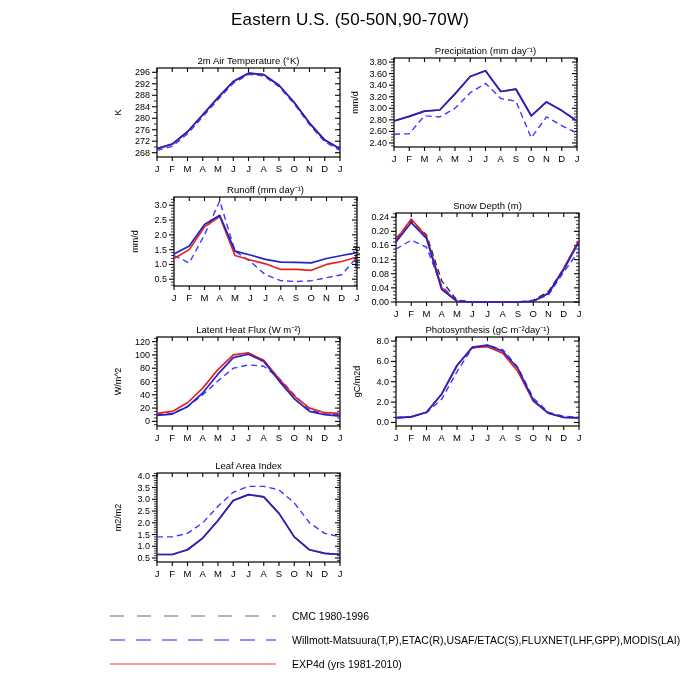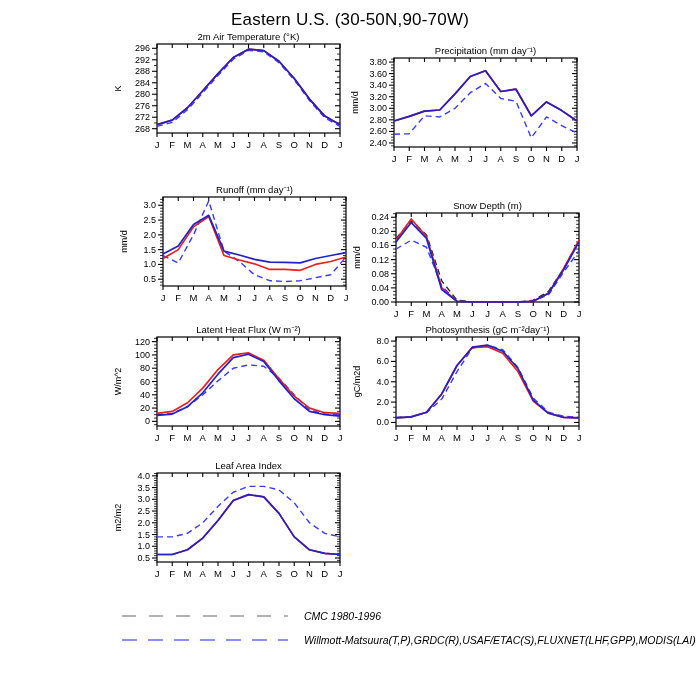--- a/index.html
+++ b/index.html
@@ -1,30 +1,30 @@
 <!DOCTYPE html>
 <html><head>
 <meta charset="utf-8">
 <style>
   html,body{margin:0;padding:0;background:#ffffff;}
   body{width:700px;height:700px;position:relative;font-family:"Liberation Sans",sans-serif;color:#000;}
   .page-title{position:absolute;top:10px;left:0;width:700px;text-align:center;font-size:17px;letter-spacing:.2px;}
   .panel{position:absolute;width:250px;height:140px;}
-  .legend{position:absolute;left:120px;top:604px;width:560px;font-style:italic;}
+  .legend{position:absolute;left:108px;top:604px;width:560px;}
   .legend-row{position:relative;height:24px;display:flex;align-items:center;}
   .legend-line{width:170px;height:18px;flex:0 0 170px;}
   .legend-label{font-size:10.5px;margin-left:14px;white-space:nowrap;}
   svg text{font-family:"Liberation Sans",sans-serif;}
 </style>
 </head>
 <body>
 
-<div class="page-title">Eastern U.S. (30-50N,90-70W)</div>
+<div class="page-title">Eastern U.S. (50-50N,90-70W)</div>
 
-<div class="panel" id="panel-0" style="left:110px;top:28px;"><svg width="250" height="140" viewBox="0 0 250 140">
+<div class="panel" id="panel-0" style="left:110px;top:52px;"><svg width="250" height="140" viewBox="0 0 250 140">
       <text x="138.5" y="12" text-anchor="middle" font-size="9.5">2m Air Temperature (°K)</text>
       <text x="11" y="60.5" text-anchor="middle" font-size="9" transform="rotate(-90 11 60.5)">K</text>
       <line x1="44" y1="94.95161290322581" x2="47" y2="94.95161290322581" stroke="#000" stroke-width="0.8"></line>
       <line x1="227" y1="94.95161290322581" x2="230" y2="94.95161290322581" stroke="#000" stroke-width="0.8"></line>
       <line x1="44" y1="83.46774193548387" x2="47" y2="83.46774193548387" stroke="#000" stroke-width="0.8"></line>
       <line x1="227" y1="83.46774193548387" x2="230" y2="83.46774193548387" stroke="#000" stroke-width="0.8"></line>
       <line x1="44" y1="71.98387096774194" x2="47" y2="71.98387096774194" stroke="#000" stroke-width="0.8"></line>
       <line x1="227" y1="71.98387096774194" x2="230" y2="71.98387096774194" stroke="#000" stroke-width="0.8"></line>
       <line x1="44" y1="60.5" x2="47" y2="60.5" stroke="#000" stroke-width="0.8"></line>
       <line x1="227" y1="60.5" x2="230" y2="60.5" stroke="#000" stroke-width="0.8"></line>
@@ -212,21 +212,21 @@
       <line x1="214.75" y1="16" x2="214.75" y2="20" stroke="#000" stroke-width="1.1"></line>
       <text x="214.75" y="120" text-anchor="middle" font-size="9.5">D</text>
       <line x1="230" y1="105" x2="230" y2="109" stroke="#000" stroke-width="1.1"></line>
       <line x1="230" y1="16" x2="230" y2="20" stroke="#000" stroke-width="1.1"></line>
       <text x="230" y="120" text-anchor="middle" font-size="9.5">J</text>
       <rect x="47" y="16" width="183" height="89" fill="none" stroke="#000" stroke-width="1.2"></rect>
       <polyline points="47.00,92.29 62.25,91.71 77.50,73.79 92.75,74.95 108.00,66.28 123.25,50.68 138.50,41.43 153.75,56.45 169.00,59.34 184.25,95.75 199.50,74.95 214.75,83.62 230.00,91.13" fill="none" stroke="#3a3aff" stroke-width="1.4" stroke-linejoin="round" stroke-dasharray="6,4"></polyline>
       <polyline points="47.00,78.99 62.25,74.37 77.50,69.17 92.75,68.01 108.00,51.83 123.25,34.49 138.50,28.71 153.75,49.52 169.00,47.21 184.25,73.79 199.50,59.92 214.75,68.59 230.00,78.99" fill="none" stroke="#e82020" stroke-width="1.7" stroke-linejoin="round"></polyline>
       <polyline points="47.00,78.99 62.25,74.37 77.50,69.17 92.75,68.01 108.00,51.83 123.25,34.49 138.50,28.71 153.75,49.52 169.00,47.21 184.25,73.79 199.50,59.92 214.75,68.59 230.00,78.99" fill="none" stroke="#2222c8" stroke-width="1.7" stroke-linejoin="round"></polyline>
     </svg></div>
-<div class="panel" id="panel-2" style="left:116px;top:181px;"><svg width="250" height="140" viewBox="0 0 250 140">
+<div class="panel" id="panel-2" style="left:127px;top:181px;"><svg width="250" height="140" viewBox="0 0 250 140">
       <text x="138.5" y="12" text-anchor="middle" font-size="9.5">Runoff (mm day⁻¹)</text>
       <text x="11" y="60.5" text-anchor="middle" font-size="9" transform="rotate(-90 11 60.5)">mm/d</text>
       <line x1="44" y1="104.11295681063123" x2="47" y2="104.11295681063123" stroke="#000" stroke-width="0.8"></line>
       <line x1="227" y1="104.11295681063123" x2="230" y2="104.11295681063123" stroke="#000" stroke-width="0.8"></line>
       <line x1="44" y1="101.156146179402" x2="47" y2="101.156146179402" stroke="#000" stroke-width="0.8"></line>
       <line x1="227" y1="101.156146179402" x2="230" y2="101.156146179402" stroke="#000" stroke-width="0.8"></line>
       <line x1="44" y1="95.24252491694352" x2="47" y2="95.24252491694352" stroke="#000" stroke-width="0.8"></line>
       <line x1="227" y1="95.24252491694352" x2="230" y2="95.24252491694352" stroke="#000" stroke-width="0.8"></line>
       <line x1="44" y1="92.28571428571429" x2="47" y2="92.28571428571429" stroke="#000" stroke-width="0.8"></line>
       <line x1="227" y1="92.28571428571429" x2="230" y2="92.28571428571429" stroke="#000" stroke-width="0.8"></line>
@@ -769,15 +769,21 @@
   <div class="legend-row">
     <svg class="legend-line" viewBox="0 0 170 18">
         <line class="lg-line" x1="2" y1="9" x2="168" y2="9" stroke="#9a9a9a" stroke-width="1.6" stroke-dasharray="14,13"></line>
       </svg>
     <span class="legend-label">CMC 1980-1996</span>
   </div>
   <div class="legend-row">
     <svg class="legend-line" viewBox="0 0 170 18">
         <line class="lg-line" x1="2" y1="9" x2="168" y2="9" stroke="#6a6aff" stroke-width="1.6" stroke-dasharray="15,11"></line>
       </svg>
-    <span class="legend-label">Willmott-Matsuura(T,P),GRDC(R),USAF/ETAC(S),FLUXNET(LHF,GPP),MODIS(LAI)</span>
+    <span class="legend-label">Willmott-Matsuura(T,P),ETAC(R),USAF/ETAC(S),FLUXNET(LHF,GPP),MODIS(LAI)</span>
+  </div>
+  <div class="legend-row">
+    <svg class="legend-line" viewBox="0 0 170 18">
+        <line class="lg-line" x1="2" y1="9" x2="168" y2="9" stroke="#ff9a9a" stroke-width="1.8"></line>
+      </svg>
+    <span class="legend-label">EXP4d (yrs 1981-2010)</span>
   </div>
 </div>
 
 </body></html>

